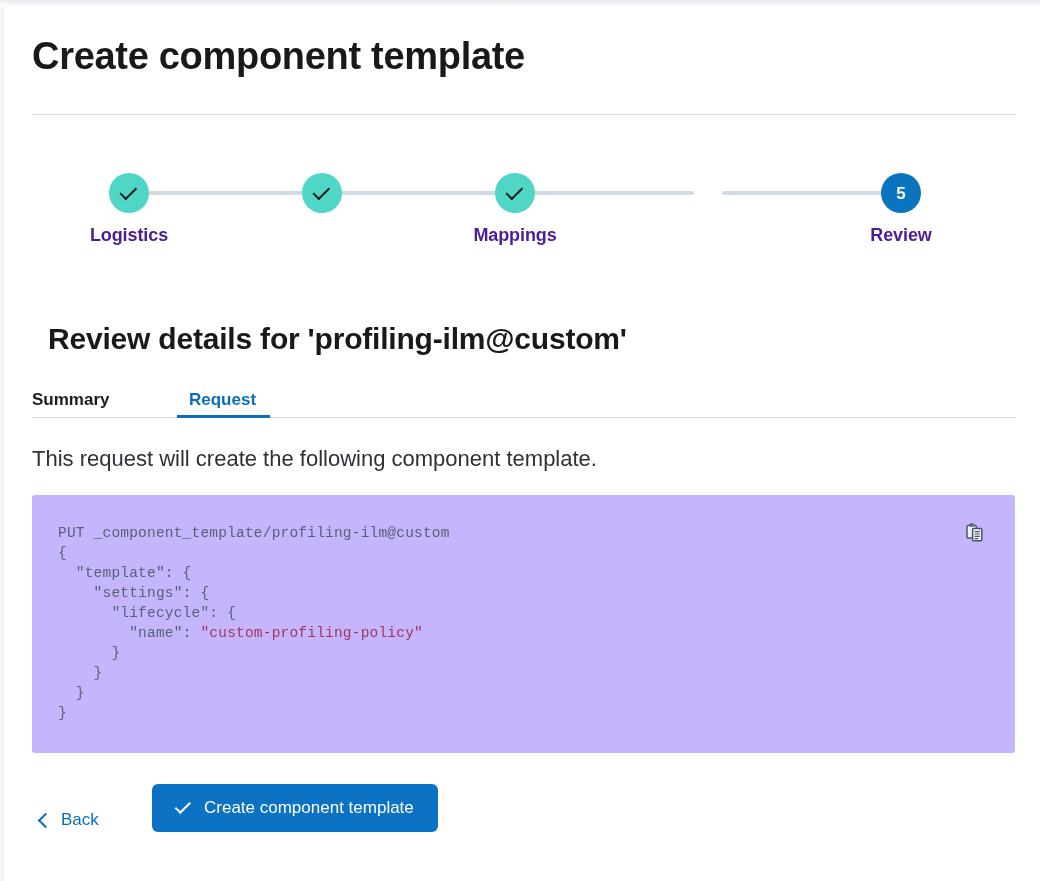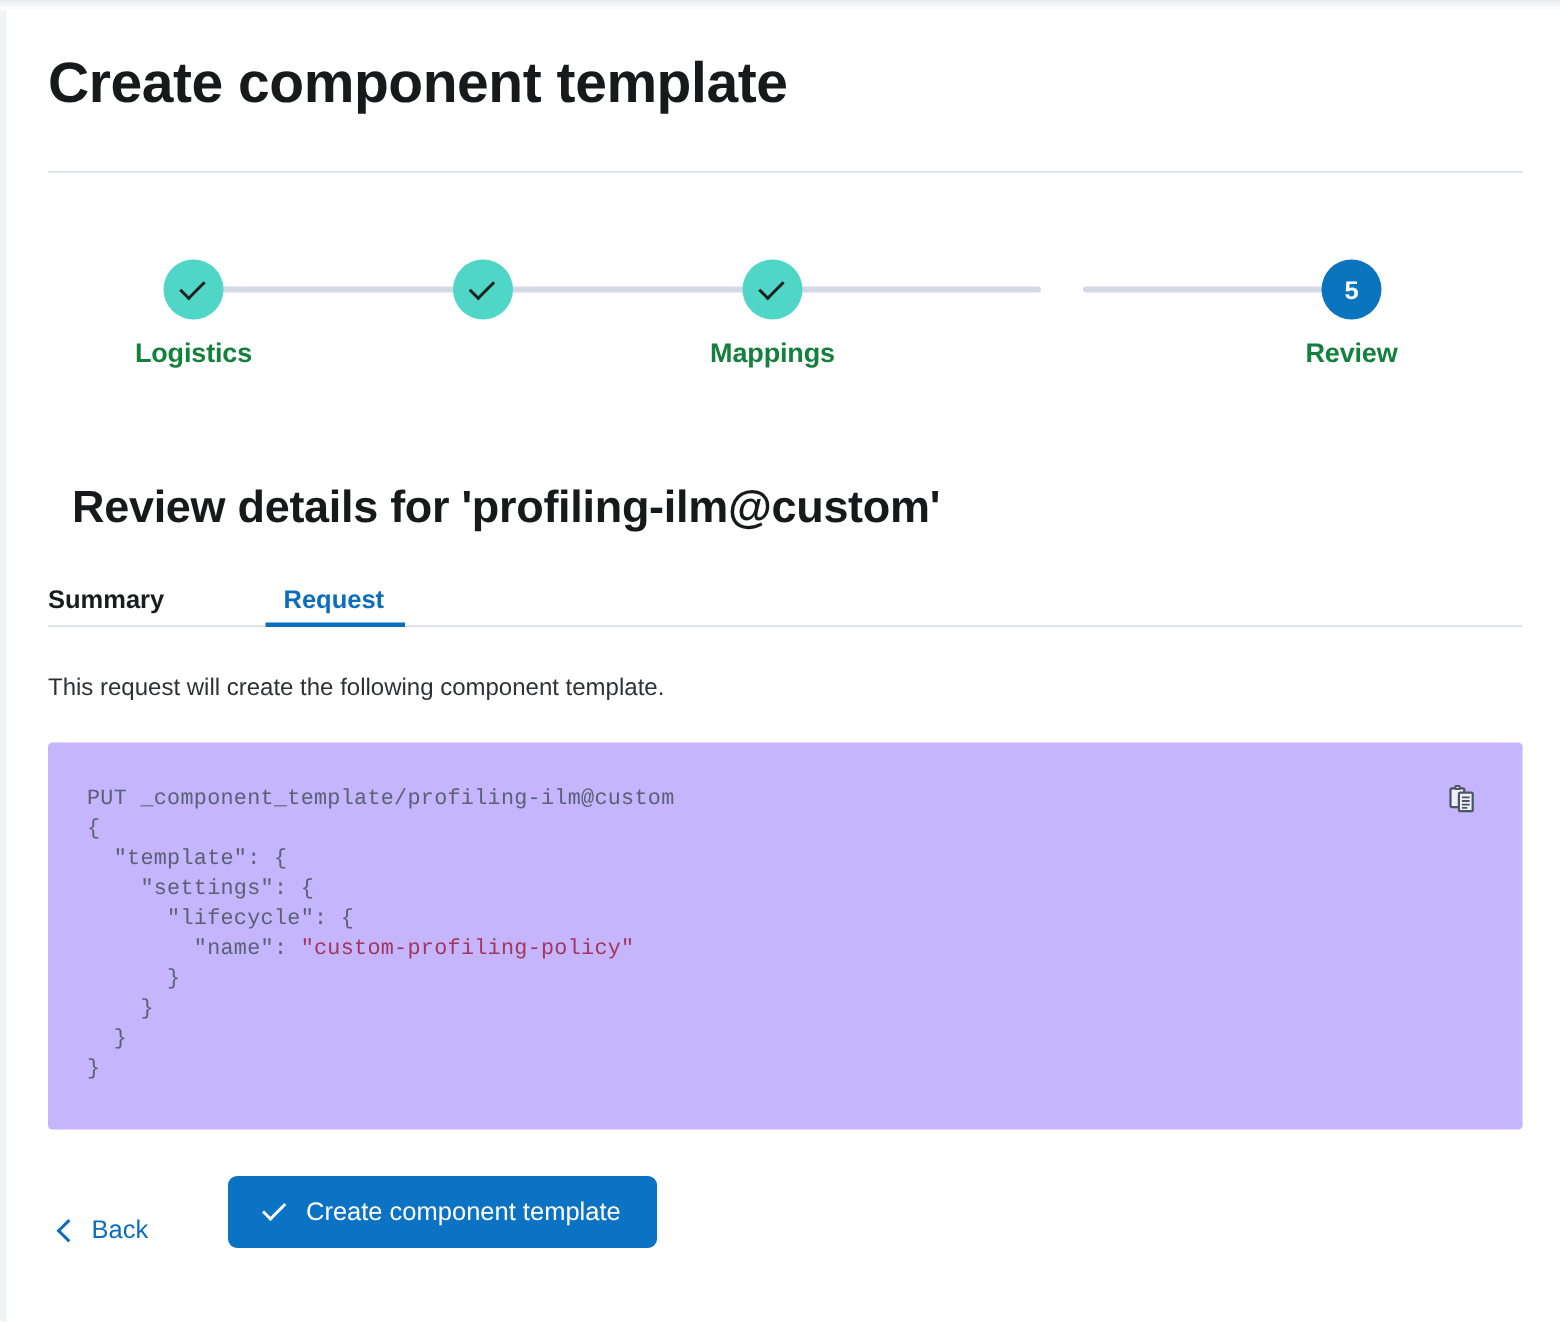--- a/index.html
+++ b/index.html
@@ -115,21 +115,21 @@
   .step-circle .num {
     font-size: 17px;
     font-weight: bold;
     color: #ffffff;
     line-height: 1;
   }
   .step-label {
     margin-top: 12px;
     font-size: 18px;
     font-weight: bold;
-    color: #15803d;
+    color: #4c1d95;
     letter-spacing: -0.1px;
     white-space: nowrap;
   }
 
   
   .section-title {
     position: absolute;
     left: 32px;
     top: 303px;
     font-size: 30px;
@@ -184,21 +184,21 @@
     background: #0b6ebd;
   }
   .tab-summary { left: 0; }
   .tab-request { left: 157px; }
 
   
   .desc {
     position: absolute;
     left: 32px;
     top: 447px;
-    font-size: 16px;
+    font-size: 22px;
     color: #2f3137;
     line-height: 24px;
   }
 
   
   .code-block {
     position: absolute;
     left: 32px;
     top: 495px;
     width: 983px;

